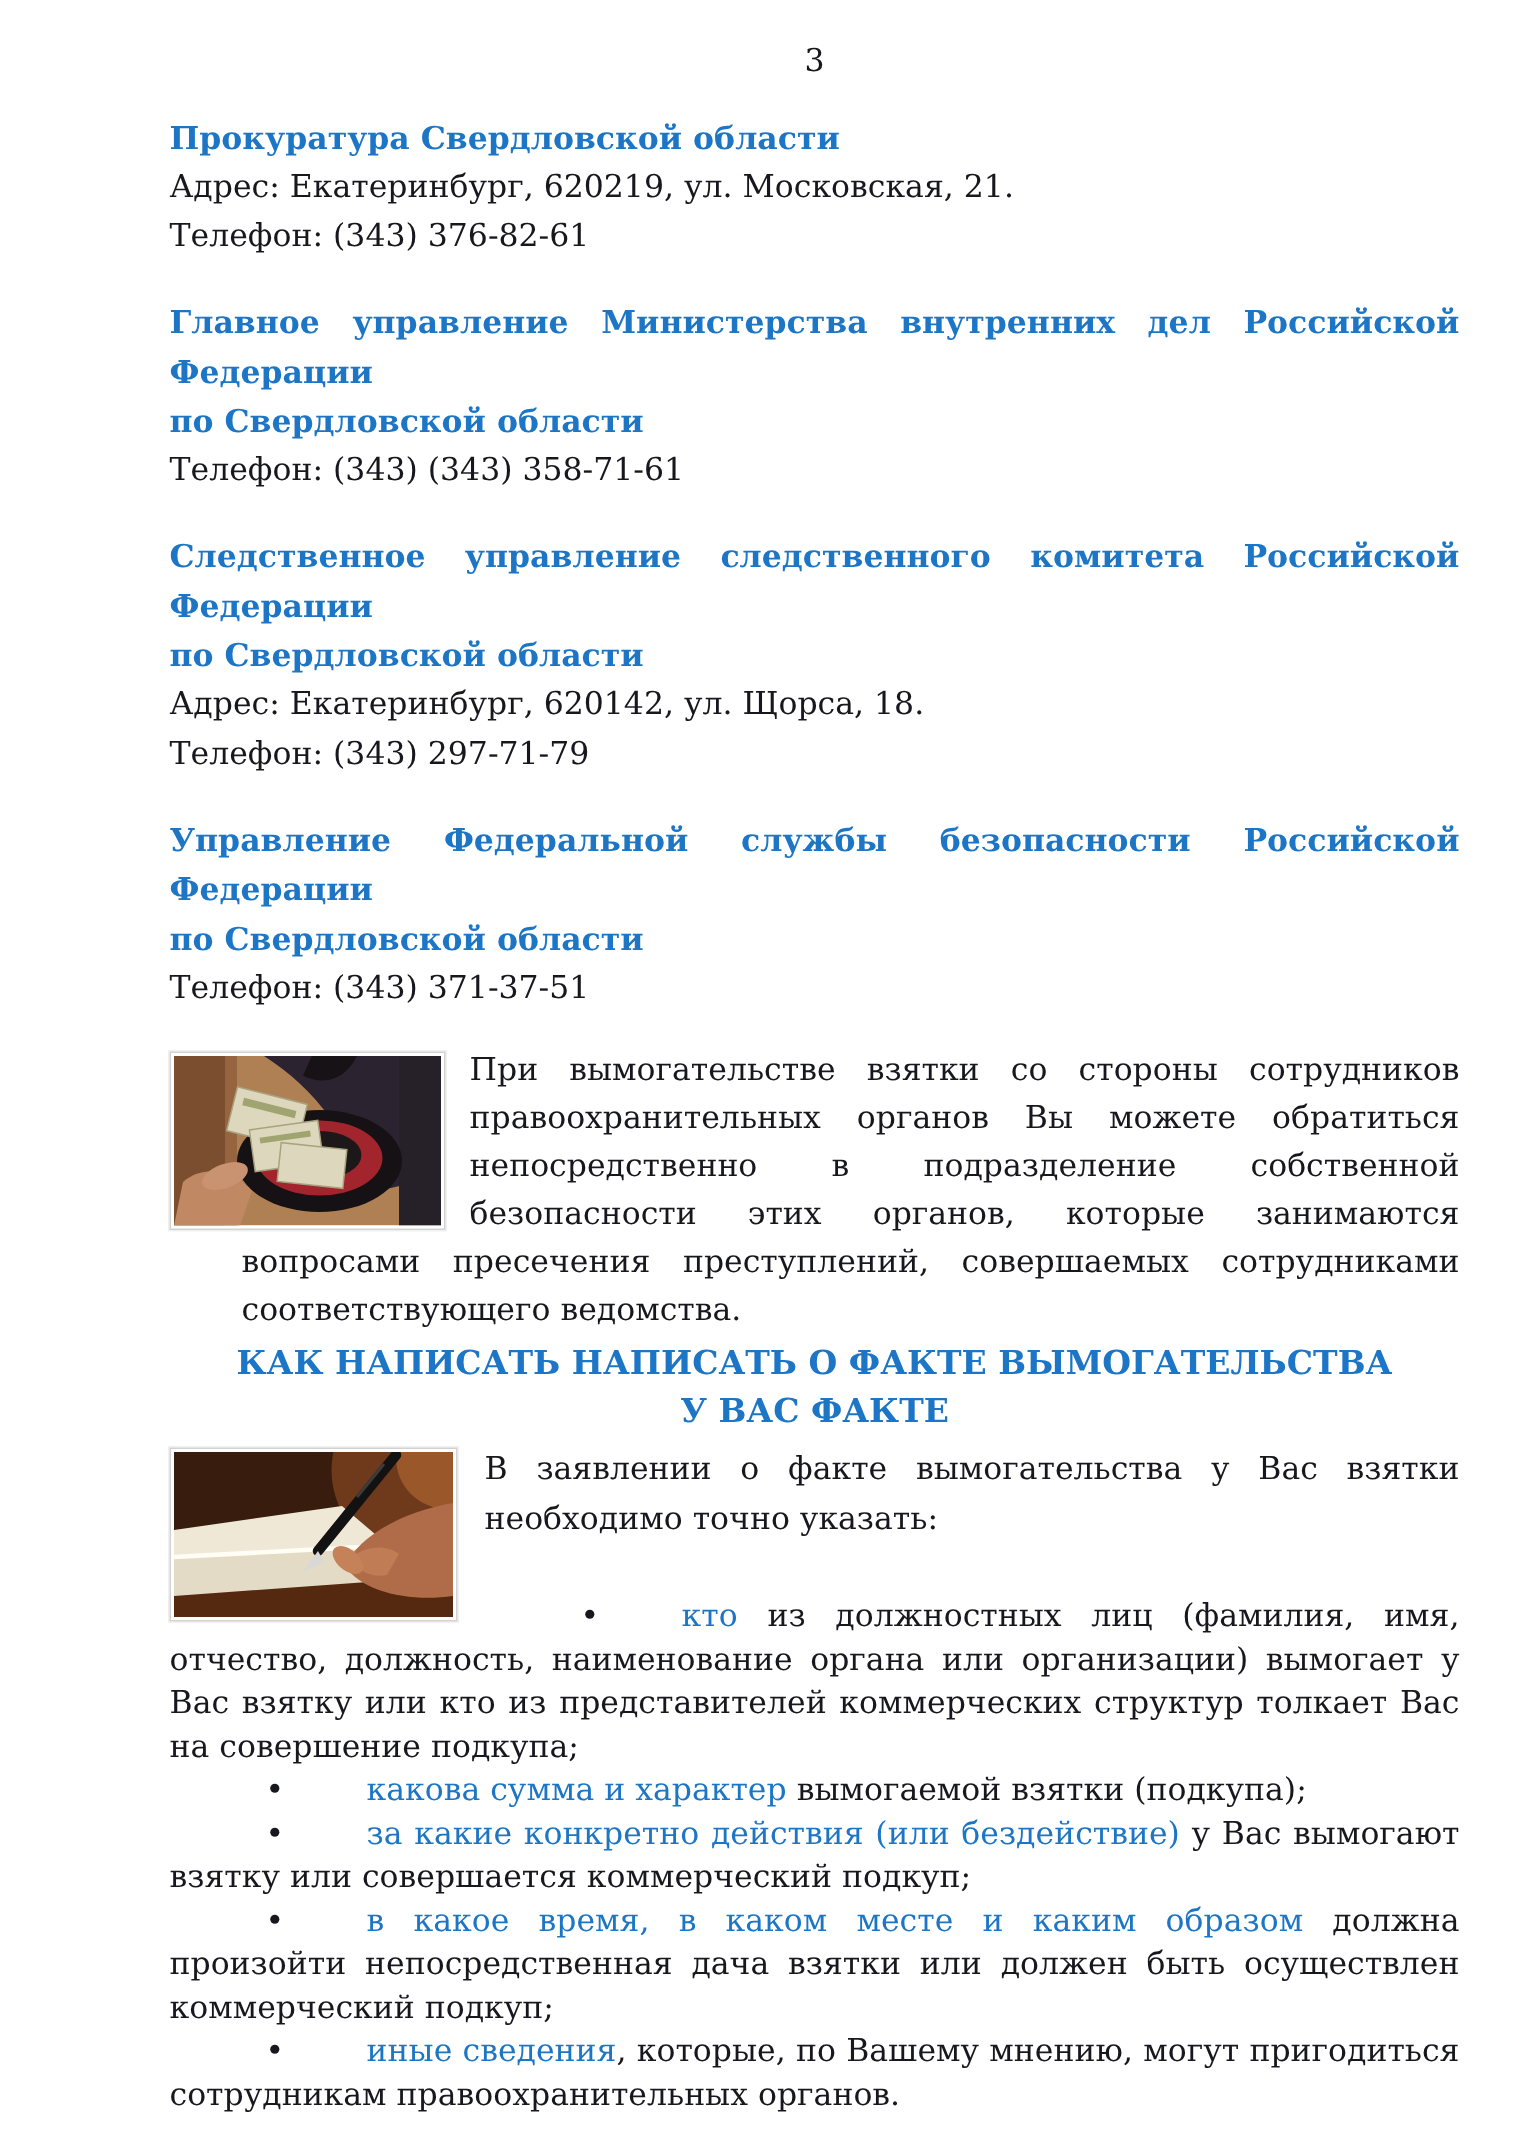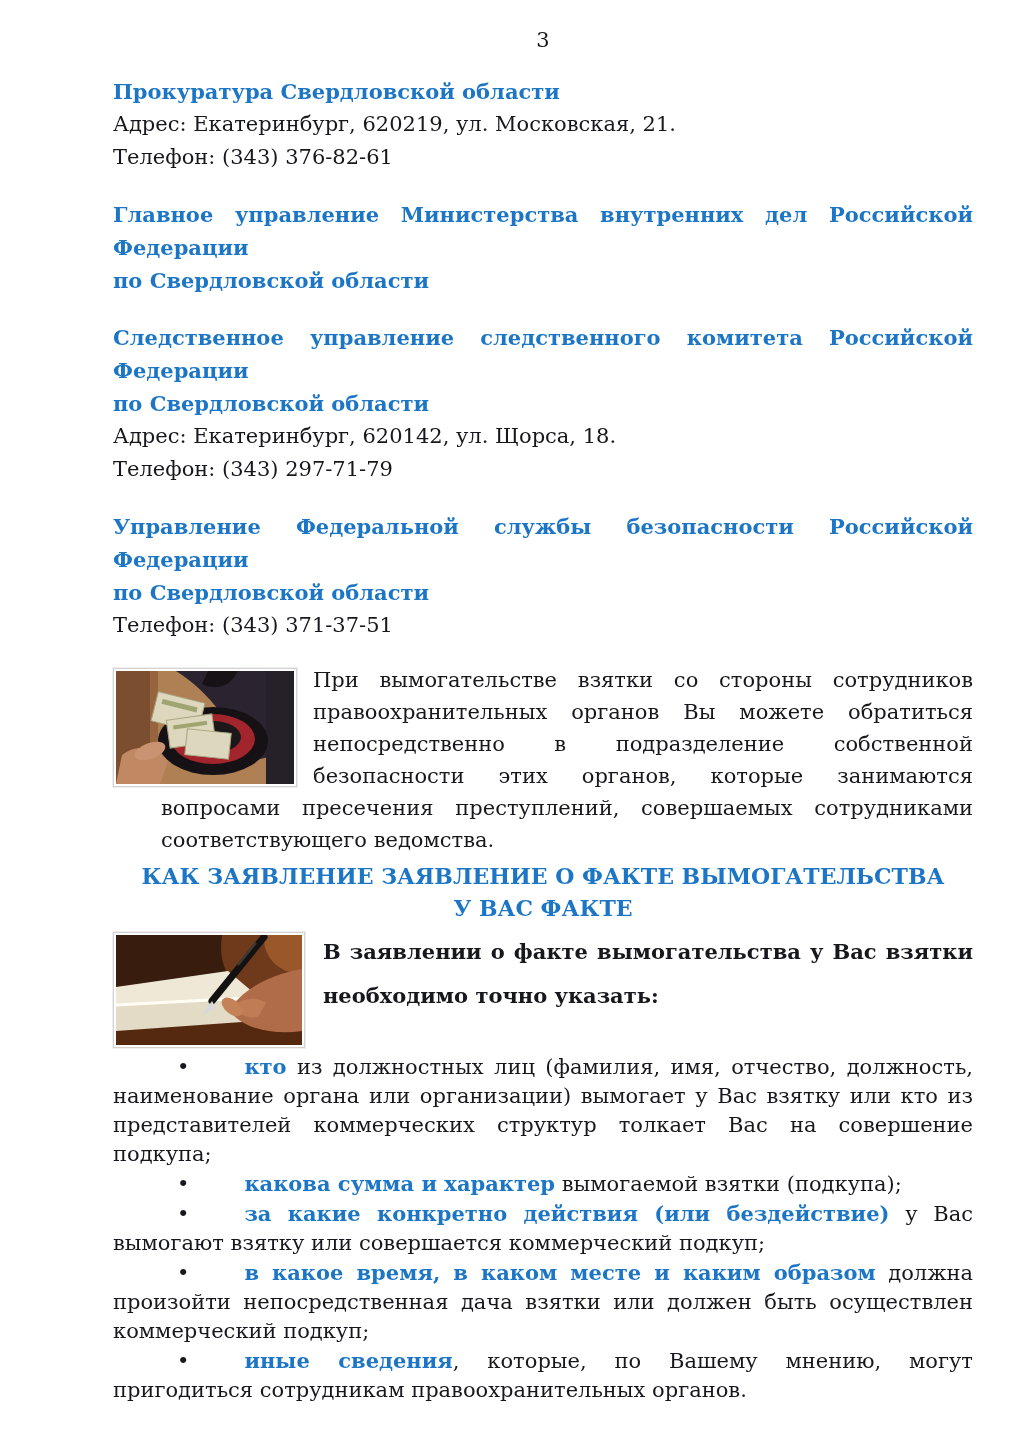--- a/index.html
+++ b/index.html
@@ -32,44 +32,45 @@
   .photo2 { margin: 2px 18px 4px 0; }
 
   .advice-text { text-align: justify; line-height: 32px; padding-left: 48px; }
 
   .heading {
     margin: 4px 0 6px 0; font-size: 22px; font-weight: bold;
     color: var(--accent, #1d76c5); text-align: center;
   }
   .heading span { display: block; line-height: 32px; }
 
-  .intro { text-align: justify; line-height: 44px; font-weight: bold; }
+  .intro { text-align: justify; line-height: 33px; }
 
   .bullets { margin-top: 34px; }
   .bullet { text-align: justify; line-height: 29px; text-indent: 64px; }
   .bullet .dot { }
   .bullet .tab { display: inline-block; width: 55px; }
-  .hl { color: var(--accent, #1d76c5); font-weight: bold; }
+  .hl { color: var(--accent, #1d76c5); font-weight: normal; }
 </style>
 </head>
 <body>
 
 <div class="page">
 
   <div class="pageno">3</div>
 
   <section class="org">
     <p class="org-name">Прокуратура Свердловской области</p>
     <p>Адрес: Екатеринбург, 620219, ул. Московская, 21.</p>
     <p>Телефон: (343) 376-82-61</p>
   </section>
 
   <section class="org">
     <p class="org-name just">Главное управление Министерства внутренних дел Российской Федерации</p>
     <p class="org-name">по Свердловской области</p>
+    <p>Телефон: (343) (343) 358-71-61</p>
   </section>
 
   <section class="org">
     <p class="org-name just">Следственное управление следственного комитета Российской Федерации</p>
     <p class="org-name">по Свердловской области</p>
     <p>Адрес: Екатеринбург, 620142, ул. Щорса, 18.</p>
     <p>Телефон: (343) 297-71-79</p>
   </section>
 
   <section class="org last">
@@ -98,21 +99,21 @@
       <rect x="44" y="32" width="36" height="5" fill="#9fa471" transform="rotate(14 62 41)"></rect>
       <rect x="58" y="52" width="34" height="4" fill="#9fa471" transform="rotate(-8 75 60)"></rect>
       <path d="M0 113 L6 84 C20 72 40 76 52 90 L44 113 Z" fill="#c08863"></path>
       <ellipse cx="34" cy="80" rx="16" ry="8" fill="#c99270" transform="rotate(-20 34 80)"></ellipse>
     </svg>
       </span>
     <p class="advice-text">При вымогательстве взятки со стороны сотрудников правоохранительных органов Вы можете обратиться непосредственно в подразделение собственной безопасности этих органов, которые занимаются вопросами пресечения преступлений, совершаемых сотрудниками соответствующего ведомства.</p>
   </section>
 
   <h2 class="heading">
-    <span>КАК ЗАЯВЛЕНИЕ ЗАЯВЛЕНИЕ О ФАКТЕ ВЫМОГАТЕЛЬСТВА</span>
+    <span>КАК НАПИСАТЬ НАПИСАТЬ О ФАКТЕ ВЫМОГАТЕЛЬСТВА</span>
     <span>У ВАС ФАКТЕ</span>
   </h2>
 
   <section class="statement">
     <span class="photo photo2">
         <svg width="186" height="110" viewBox="0 0 186 110" xmlns="http://www.w3.org/2000/svg">
       <rect width="186" height="110" fill="#381d0e"></rect>
       <circle cx="165" cy="12" r="60" fill="#6f3a1c"></circle>
       <circle cx="182" cy="4" r="34" fill="#99572a"></circle>
       <polygon points="0,52 112,36 152,70 0,96" fill="#efe8d6"></polygon>

